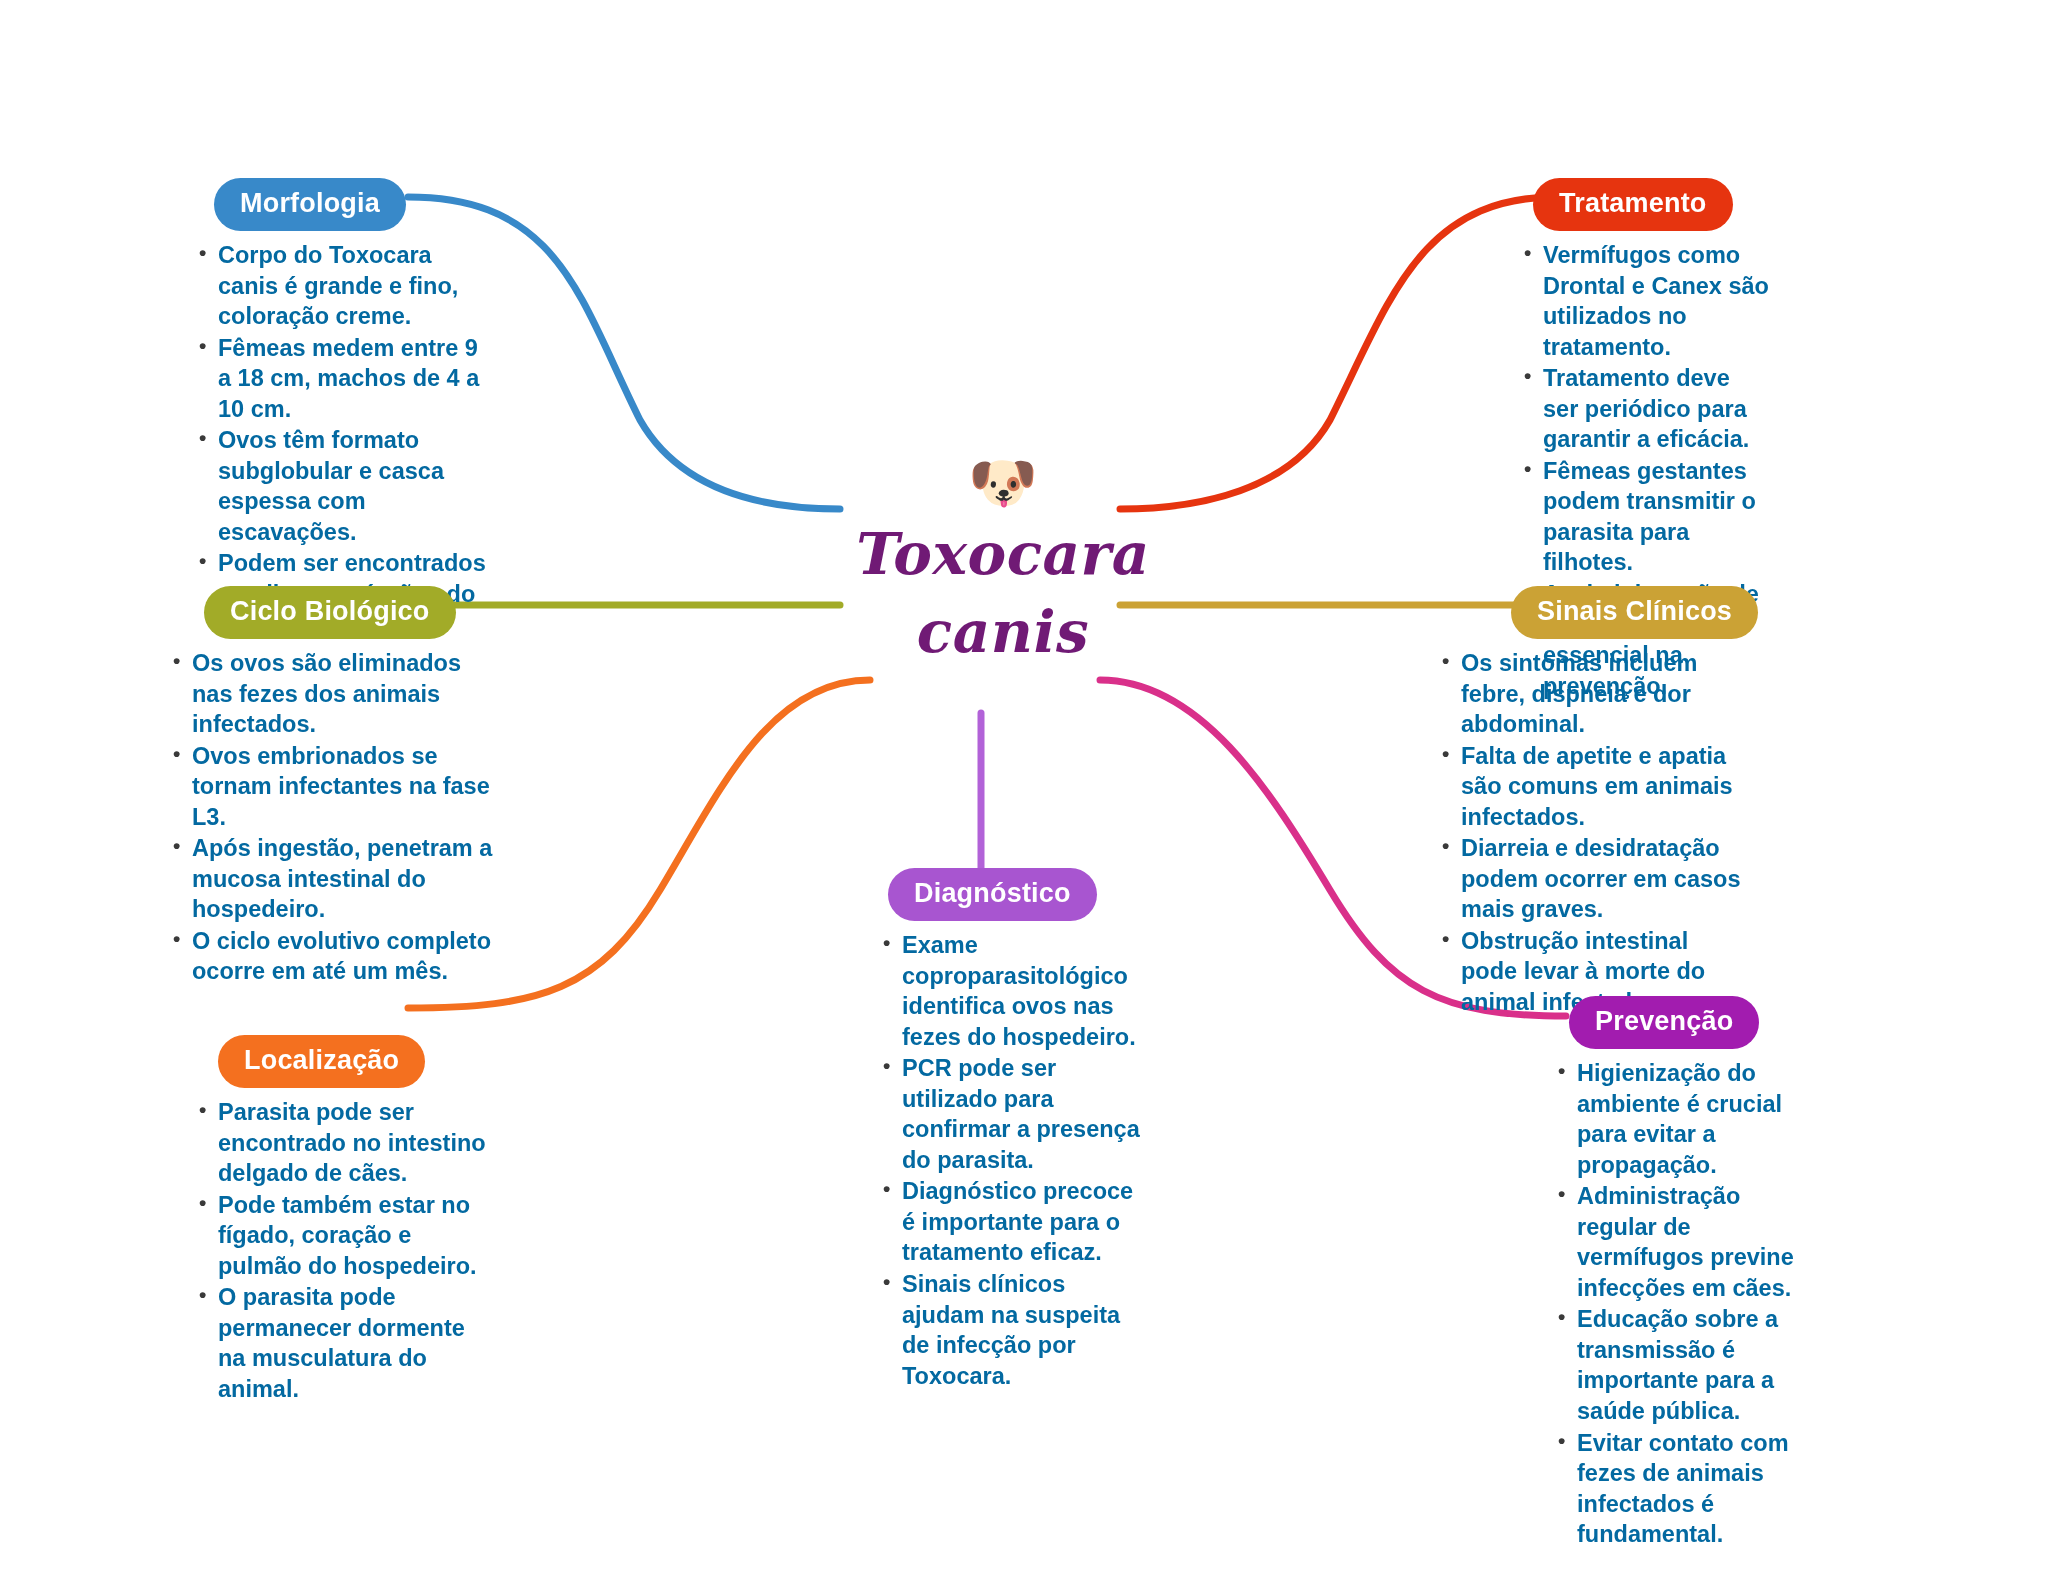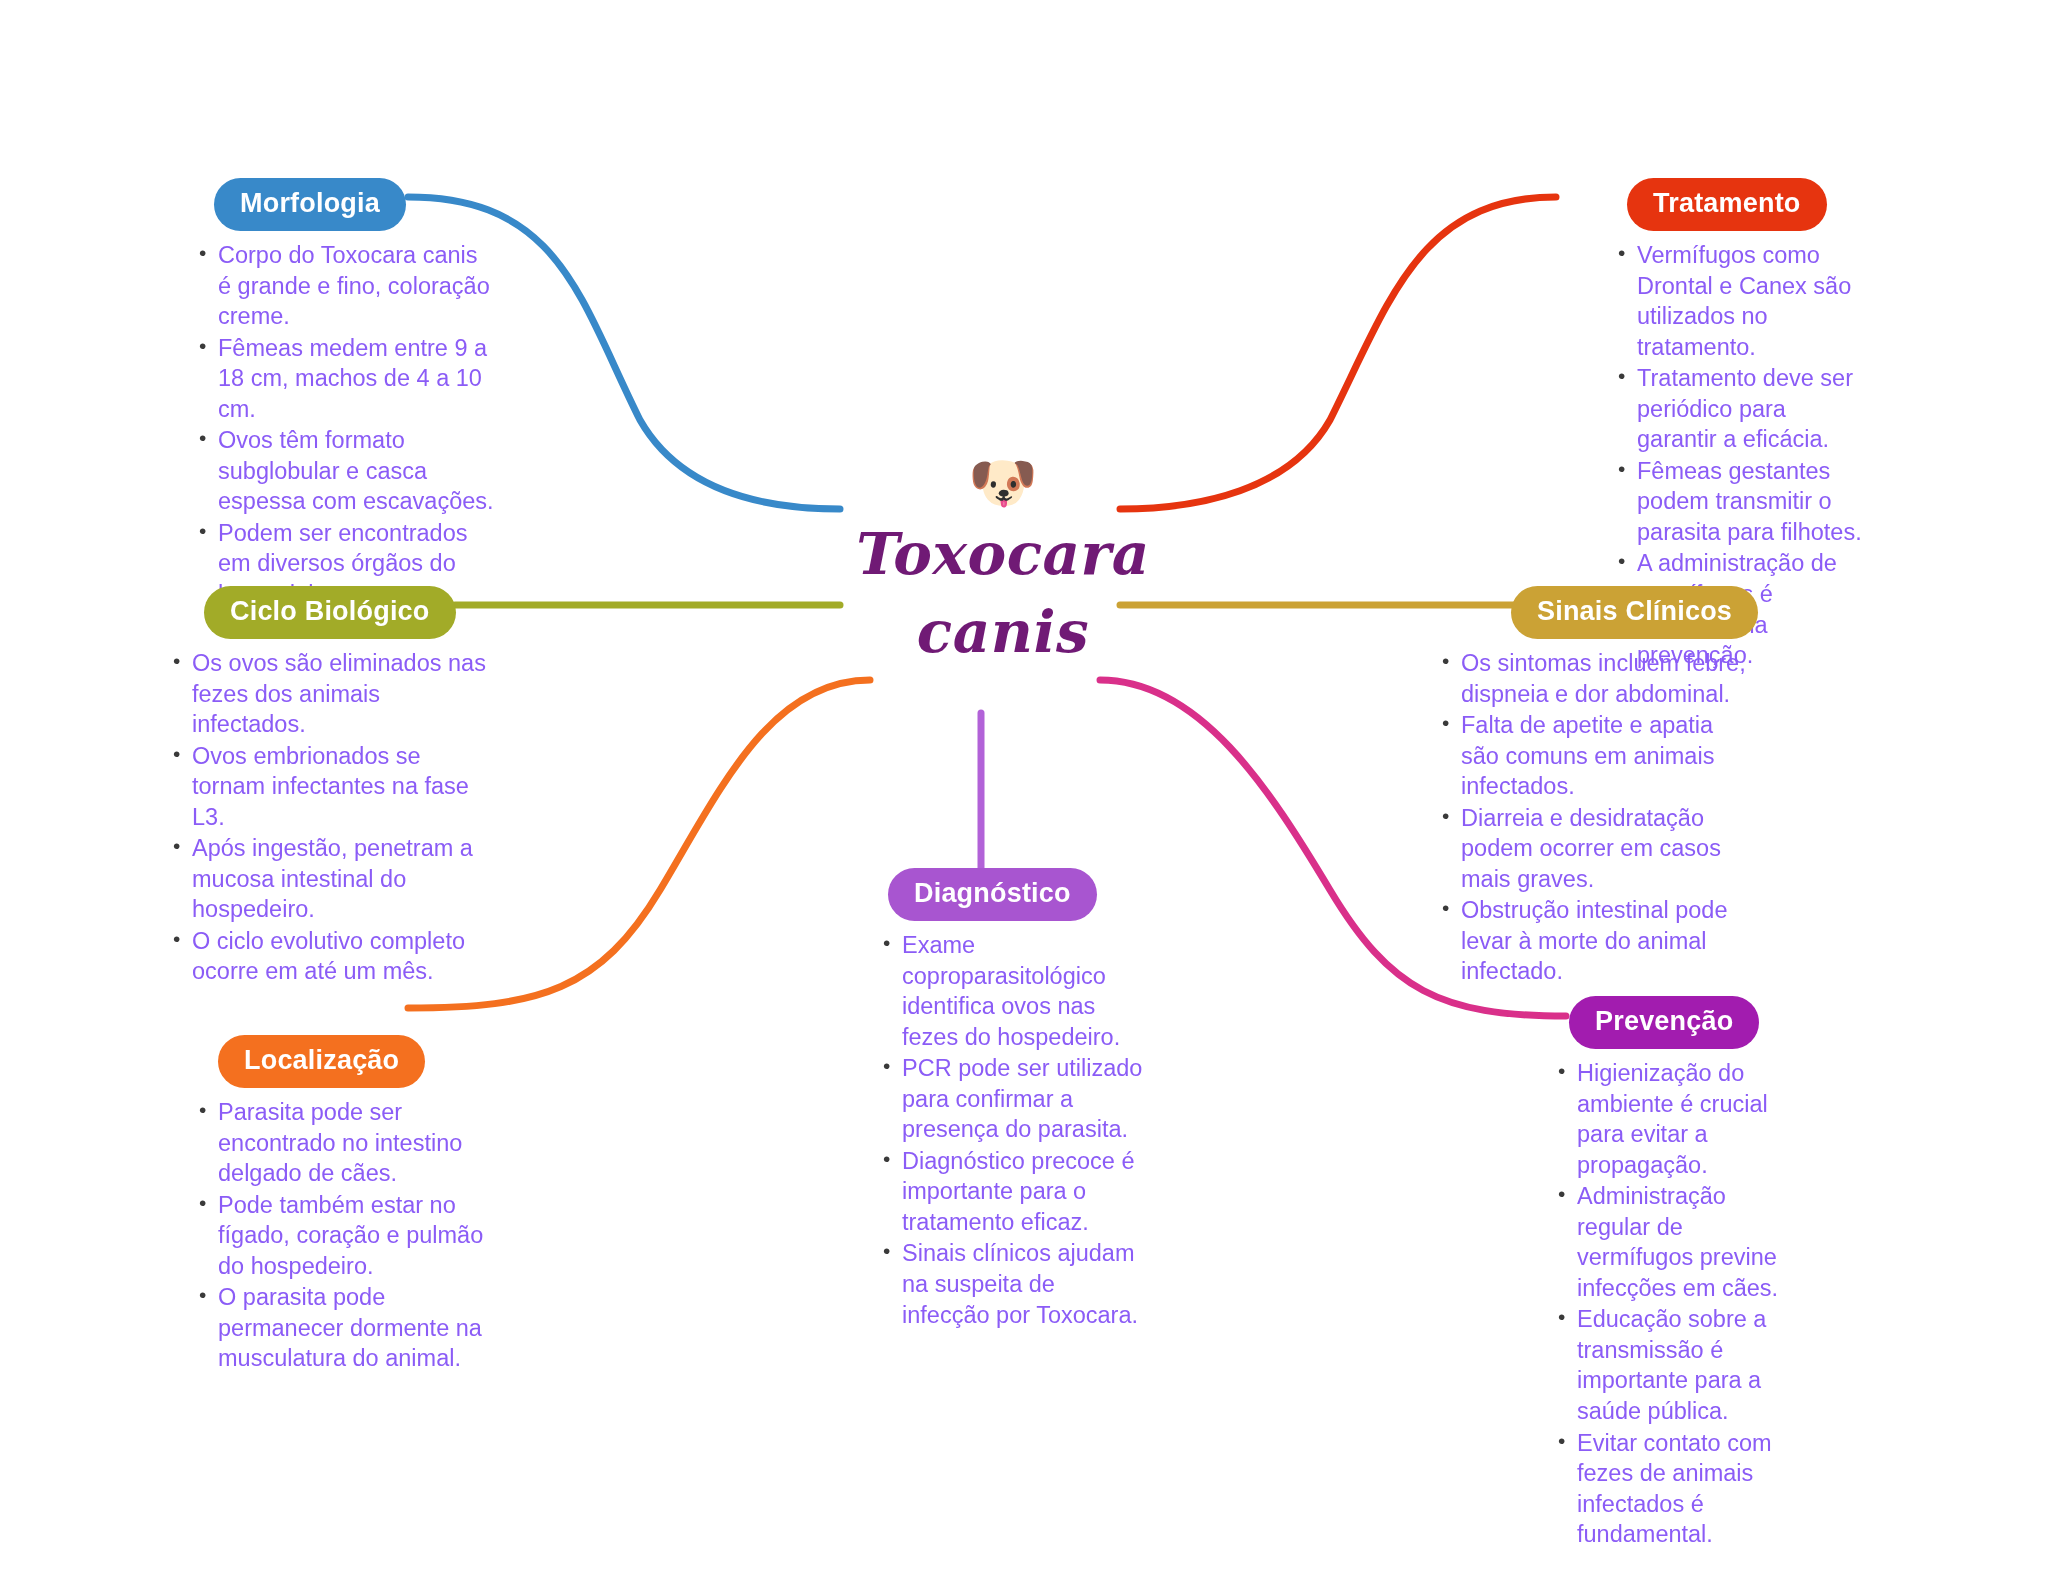--- a/index.html
+++ b/index.html
@@ -64,43 +64,44 @@
   }
   .branch-list {
     list-style: none;
     margin: 9px 0 0 0;
     padding: 0;
   }
   .branch-list li {
     position: relative;
     font-size: 23.5px;
     line-height: 1.30;
-    color: #8b5cf6;
+    color: #0369a1;
     padding-left: 22px;
     margin-bottom: 1px;
+    font-weight: bold;
   }
   .branch-list li::before {
     content: "•";
     position: absolute;
     left: 3px;
     top: -1px;
     color: #3a3a3a;
     font-size: 21px;
   }
 
   
   #branch-morfologia      { left: 196px;  top: 178px;  width: 300px; }
   #branch-morfologia .branch-pill { margin-left: 18px; }
   #branch-ciclo           { left: 170px;  top: 586px;  width: 330px; }
   #branch-ciclo .branch-pill { margin-left: 34px; }
   #branch-localizacao     { left: 196px;  top: 1035px;  width: 290px; }
   #branch-localizacao .branch-pill { margin-left: 22px; }
   #branch-diagnostico     { left: 880px;  top: 868px;  width: 265px; }
   #branch-diagnostico .branch-pill { margin-left: 8px; }
-  #branch-tratamento      { left: 1615px; top: 178px;  width: 250px; }
+  #branch-tratamento      { left: 1521px; top: 178px;  width: 250px; }
   #branch-tratamento .branch-pill { margin-left: 12px; }
   #branch-sinais          { left: 1439px; top: 586px;  width: 310px; }
   #branch-sinais .branch-pill { margin-left: 72px; }
   #branch-prevencao       { left: 1555px; top: 996px;  width: 240px; }
   #branch-prevencao .branch-pill { margin-left: 14px; }
 </style>
 </head>
 <body>
 
 <div id="canvas">

